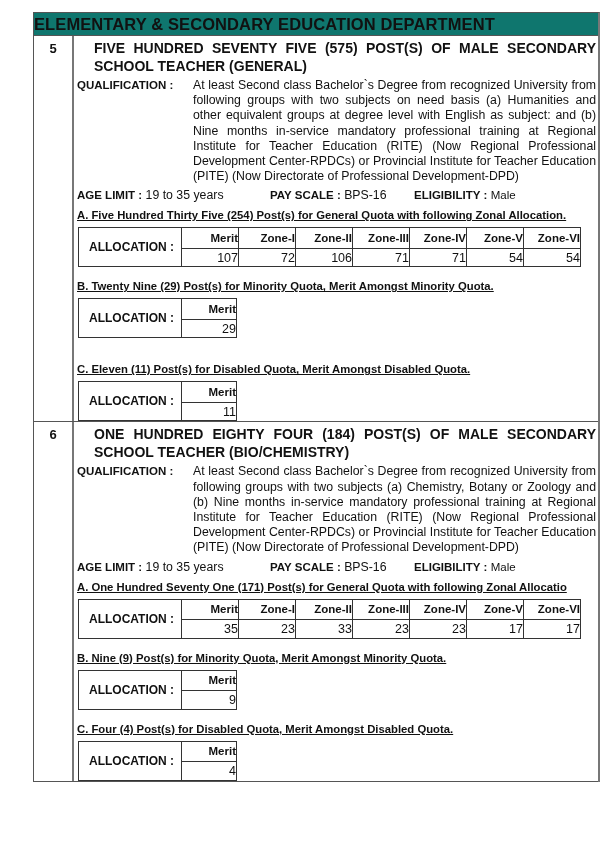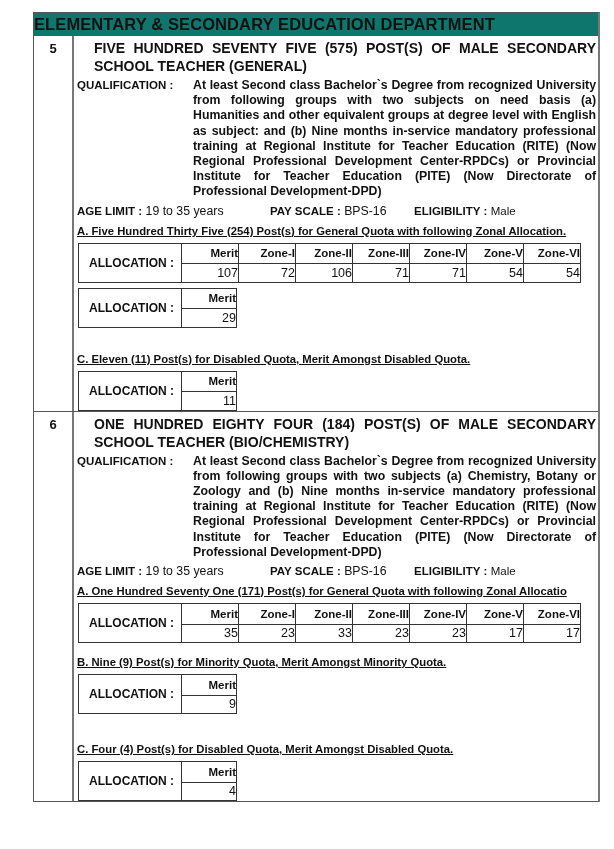--- a/index.html
+++ b/index.html
@@ -8,21 +8,21 @@
   .frame { position: absolute; left: 33px; top: 12px; width: 564px; border: 1px solid #555; border-right: 2px solid #777; border-bottom: none; }
   .dept-header { height: 22px; background: #0f766e; border-bottom: 1px solid #555;
                  font-weight: bold; font-size: 16.5px; line-height: 22px; letter-spacing: 0.1px; }
   .row { display: flex; border-bottom: 1px solid #555; }
   .sno { width: 40px; border-right: 2px solid #777; text-align: center; font-weight: bold; font-size: 13px; padding-top: 5px; box-sizing: border-box; }
   .content { flex: 1; padding: 3px 2px 0 3px; box-sizing: border-box; }
   .post-title { font-weight: bold; font-size: 14px; line-height: 18px; text-align: justify; text-align-last: left; margin-left: 17px; }
   .post-title .l1 { display: block; text-align: justify; text-align-last: justify; }
   .qual { display: flex; margin-top: 3px; justify-content: center; }
   .qual-label { width: 116px; font-weight: bold; font-size: 11.5px; line-height: 15px; flex: none; }
-  .qual-text { flex: 1; font-size: 12.3px; line-height: 15.2px; text-align: justify; font-weight: bold; }
+  .qual-text { flex: 1; font-size: 12.3px; line-height: 15.2px; text-align: justify; }
   .meta { display: flex; margin-top: 4px; font-size: 12.3px; line-height: 14px; }
   .meta b { font-size: 11.5px; }
   .meta .age { width: 193px; }
   .meta .pay { width: 144px; }
   .sub-heading { font-weight: bold; font-size: 11.3px; text-decoration: underline; margin-top: 6px; line-height: 14px; white-space: nowrap; overflow: hidden; }
   table.alloc { border-collapse: collapse; margin-top: 5px; margin-left: 1px; }
   table.alloc td { border: 1px solid #333; font-size: 12px; text-align: right; padding: 0; }
   table.alloc td.alloc-label { font-weight: bold; font-size: 12px; text-align: left; padding-left: 10px; width: 92px; height: 38px; }
   table.alloc td.hdr { font-weight: bold; font-size: 11.5px; height: 19px; }
   table.alloc td.val { height: 17px; font-size: 12.5px; }
@@ -70,20 +70,21 @@
           <td class="val">72</td>
           <td class="val">106</td>
           <td class="val">71</td>
           <td class="val">71</td>
           <td class="val">54</td>
           <td class="val">54</td>
         </tr>
       </tbody>
         </table>
 
+      <div class="sub-heading" style="margin-top:12px">B. Twenty Nine (29) Post(s) for Minority Quota, Merit Amongst Minority Quota.</div>
       <table class="alloc narrow">
         <tbody>
             <tr>
           <td class="alloc-label" rowspan="2">ALLOCATION :</td>
           <td class="hdr">Merit</td>
         </tr>
         <tr>
               <td class="val">29</td>
             </tr>
       </tbody>
@@ -152,21 +153,21 @@
             <tr>
           <td class="alloc-label" rowspan="2">ALLOCATION :</td>
           <td class="hdr">Merit</td>
         </tr>
         <tr>
               <td class="val">9</td>
             </tr>
       </tbody>
         </table>
 
-      <div class="sub-heading" style="margin-top:28px">C. Four (4) Post(s) for Disabled Quota, Merit Amongst Disabled Quota.</div>
+      <div class="sub-heading" style="margin-top:12px">C. Four (4) Post(s) for Disabled Quota, Merit Amongst Disabled Quota.</div>
       <table class="alloc narrow">
         <tbody>
             <tr>
           <td class="alloc-label" rowspan="2">ALLOCATION :</td>
           <td class="hdr">Merit</td>
         </tr>
         <tr>
               <td class="val">4</td>
             </tr>
       </tbody>

